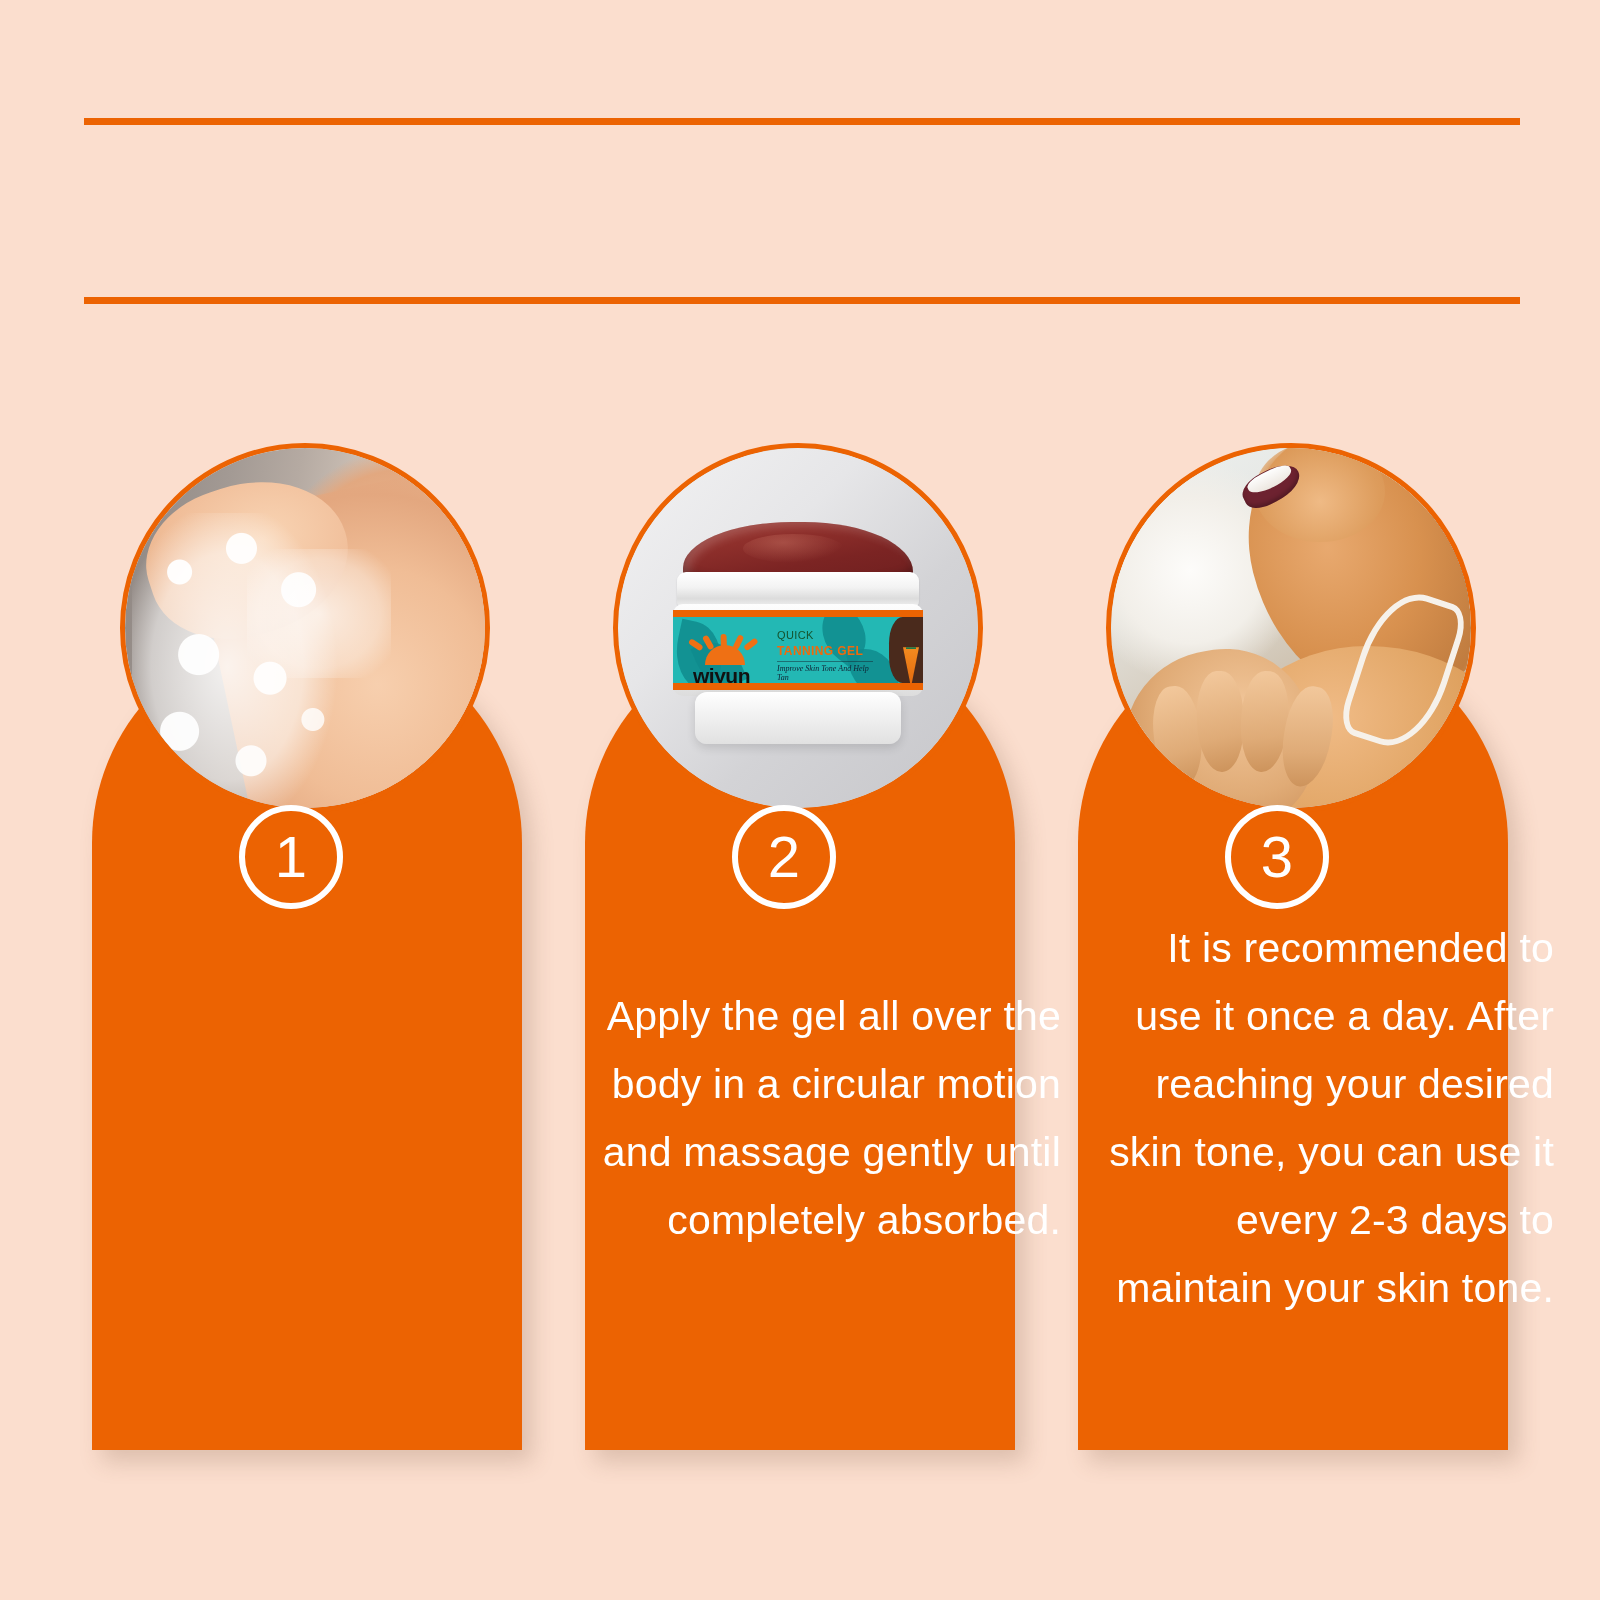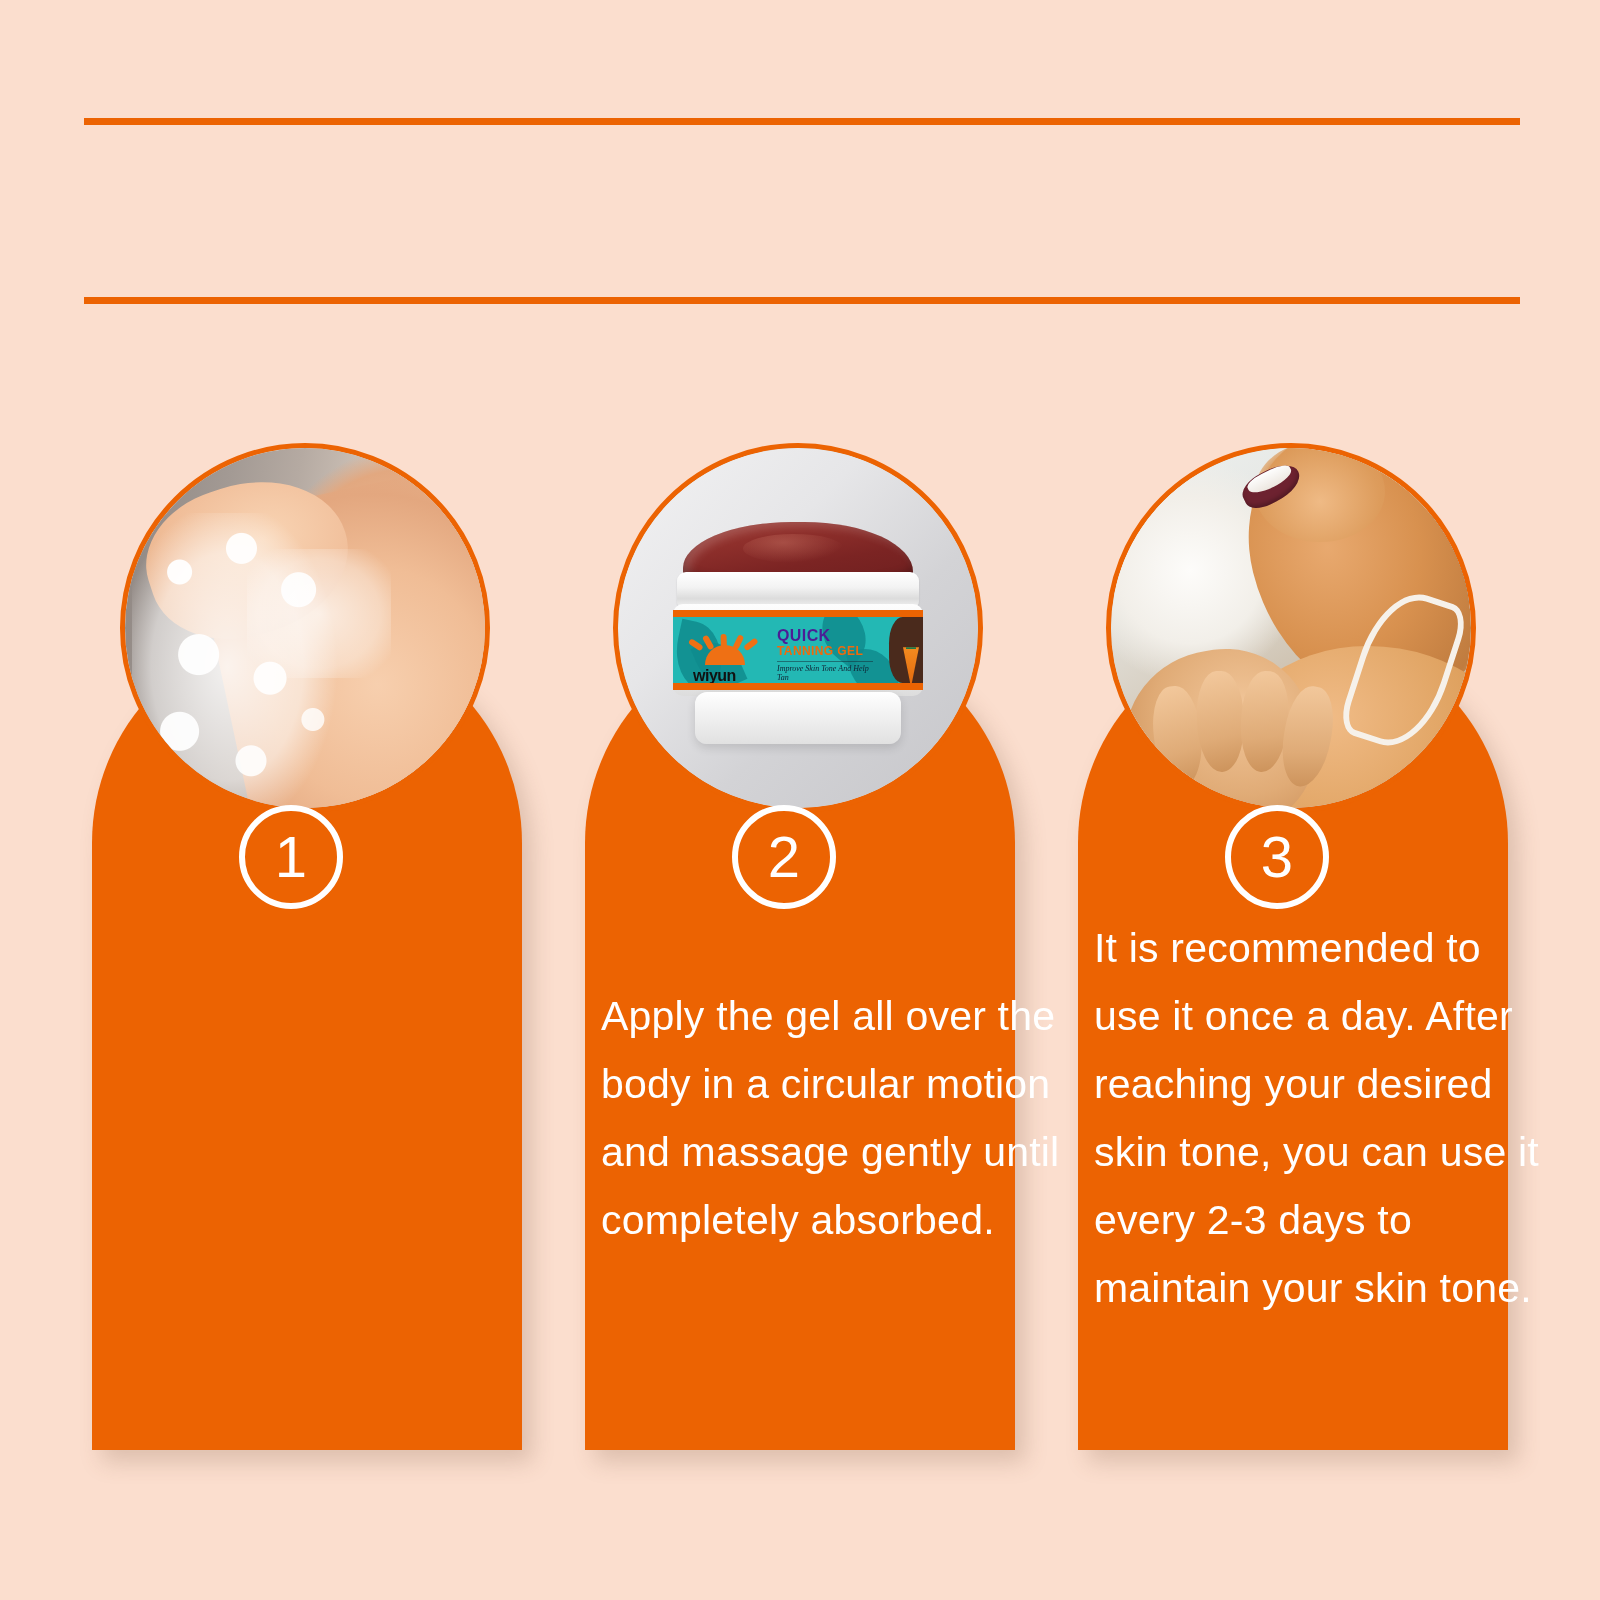--- a/index.html
+++ b/index.html
@@ -252,30 +252,30 @@
   .lbl-sun .ray.r1 { left: 4px;  transform: rotate(-56deg); }
   .lbl-sun .ray.r2 { left: 14px; transform: rotate(-30deg); }
   .lbl-sun .ray.r3 { left: 26px; transform: rotate(-2deg); }
   .lbl-sun .ray.r4 { left: 37px; transform: rotate(26deg); }
   .lbl-sun .ray.r5 { left: 47px; transform: rotate(52deg); }
   .lbl-brand {
     position: absolute;
     left: 20px; top: 48px;
     color: #111;
     font-weight: bold;
-    font-size: 16px;
+    font-size: 21px;
     letter-spacing: -.5px;
     line-height: 21px;
   }
   .lbl-title {
     position: absolute;
     left: 104px; top: 10px;
-    color: #4c1d95;
-    font-weight: bold;
-    font-size: 16px;
+    color: #14532d;
+    font-weight: normal;
+    font-size: 11px;
     line-height: 17px;
     letter-spacing: .4px;
   }
   .lbl-sub {
     position: absolute;
     left: 104px; top: 28px;
     color: #ef6a0c;
     font-weight: bold;
     font-size: 12px;
     line-height: 13px;
@@ -412,21 +412,21 @@
   .badge.b1 { left: 239px; top: 805px; }
   .badge.b2 { left: 732px; top: 805px; }
   .badge.b3 { left: 1225px; top: 805px; }
 
   
   .card-text {
     position: absolute;
     left: 0;
     width: 492px;
     color: #ffffff;
-    text-align: left;
+    text-align: right;
     font-size: 41px;
     line-height: 68px;
     font-weight: normal;
     letter-spacing: .2px;
     box-sizing: border-box;
     padding: 0 16px;
   }
   .card-text.t1 { top: 1050px; }
   .card-text.t2 { top: 982px; }
   .card-text.t3 { top: 914px; }

